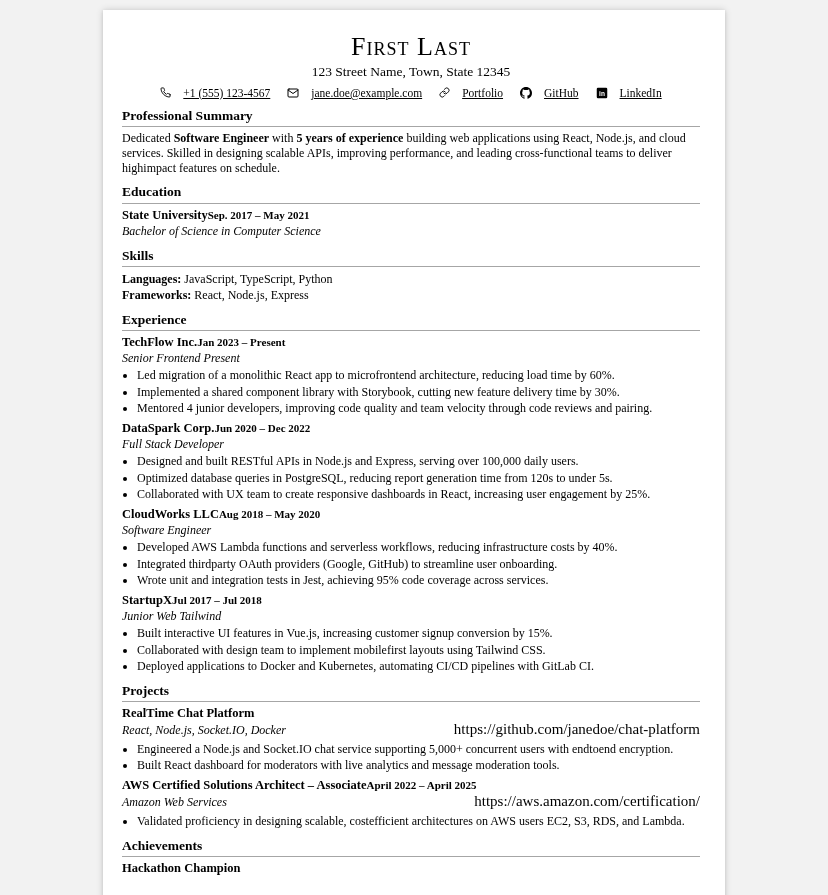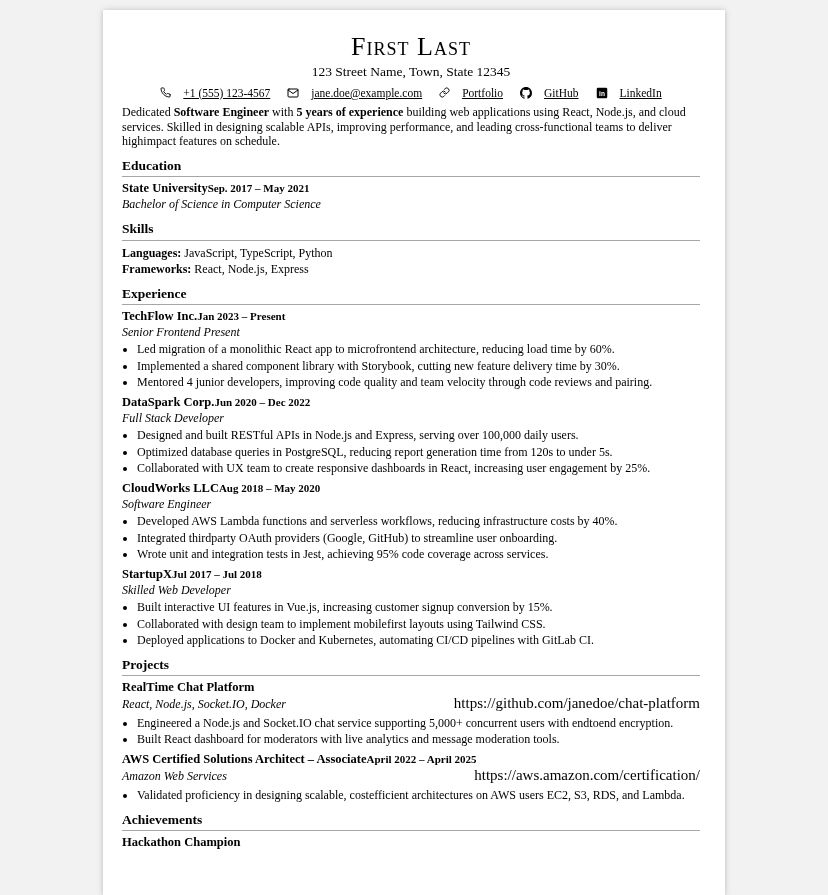--- a/index.html
+++ b/index.html
@@ -134,20 +134,21 @@
           <svg width="12" height="12" viewBox="0 0 24 24">
             <rect x="1.5" y="1.5" width="21" height="21" rx="2.5" fill="#000"></rect>
             <text x="12" y="17.5" font-size="13" font-weight="bold" fill="#fff" text-anchor="middle" font-family="Liberation Sans, sans-serif">in</text>
           </svg>
         </span>
         <span class="label">LinkedIn</span>
       </a>
   </nav>
 
   <section class="section">
+    <h2 class="section-title">Professional Summary</h2>
     <p class="body-text"><span>Dedicated </span><b>Software Engineer</b><span> with </span><b>5 years of experience</b><span> building web applications using React, Node.js, and cloud services. Skilled in designing scalable APIs, improving performance, and leading cross-functional teams to deliver highimpact features on schedule.</span></p>
   </section>
 
   <section class="section">
     <h2 class="section-title">Education</h2>
     <div class="entry">
       <div class="entry-head">
         <span class="company">State University</span>
         <span class="dates">Sep. 2017 – May 2021</span>
       </div>
@@ -201,21 +202,21 @@
         <li>Integrated thirdparty OAuth providers (Google, GitHub) to streamline user onboarding.</li>
         <li>Wrote unit and integration tests in Jest, achieving 95% code coverage across services.</li>
       </ul>
     </div>
 
     <div class="entry">
       <div class="entry-head">
         <span class="company">StartupX</span>
         <span class="dates">Jul 2017 – Jul 2018</span>
       </div>
-      <div class="role">Skilled Web Developer</div>
+      <div class="role">Junior Web Tailwind</div>
       <ul class="bullets">
         <li>Built interactive UI features in Vue.js, increasing customer signup conversion by 15%.</li>
         <li>Collaborated with design team to implement mobilefirst layouts using Tailwind CSS.</li>
         <li>Deployed applications to Docker and Kubernetes, automating CI/CD pipelines with GitLab CI.</li>
       </ul>
     </div>
   </section>
 
   <section class="section">
     <h2 class="section-title">Projects</h2>

